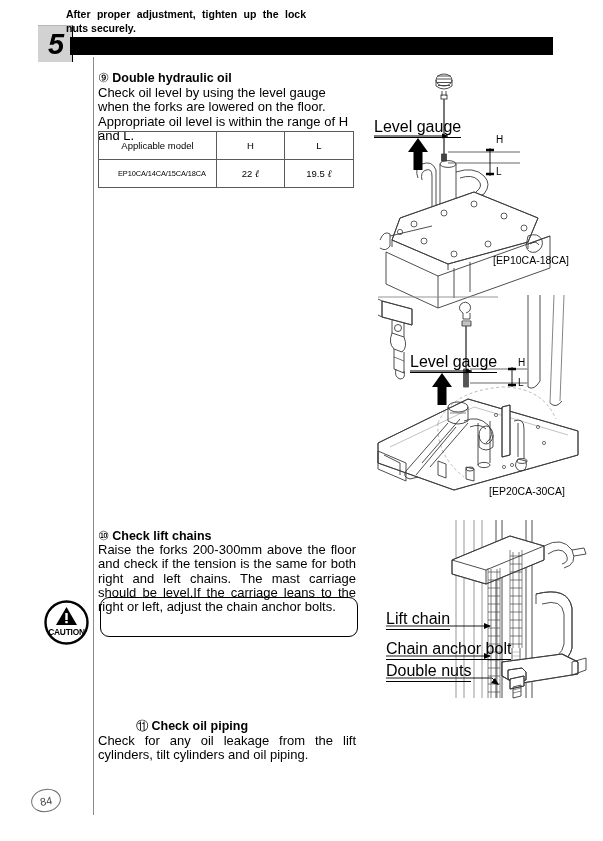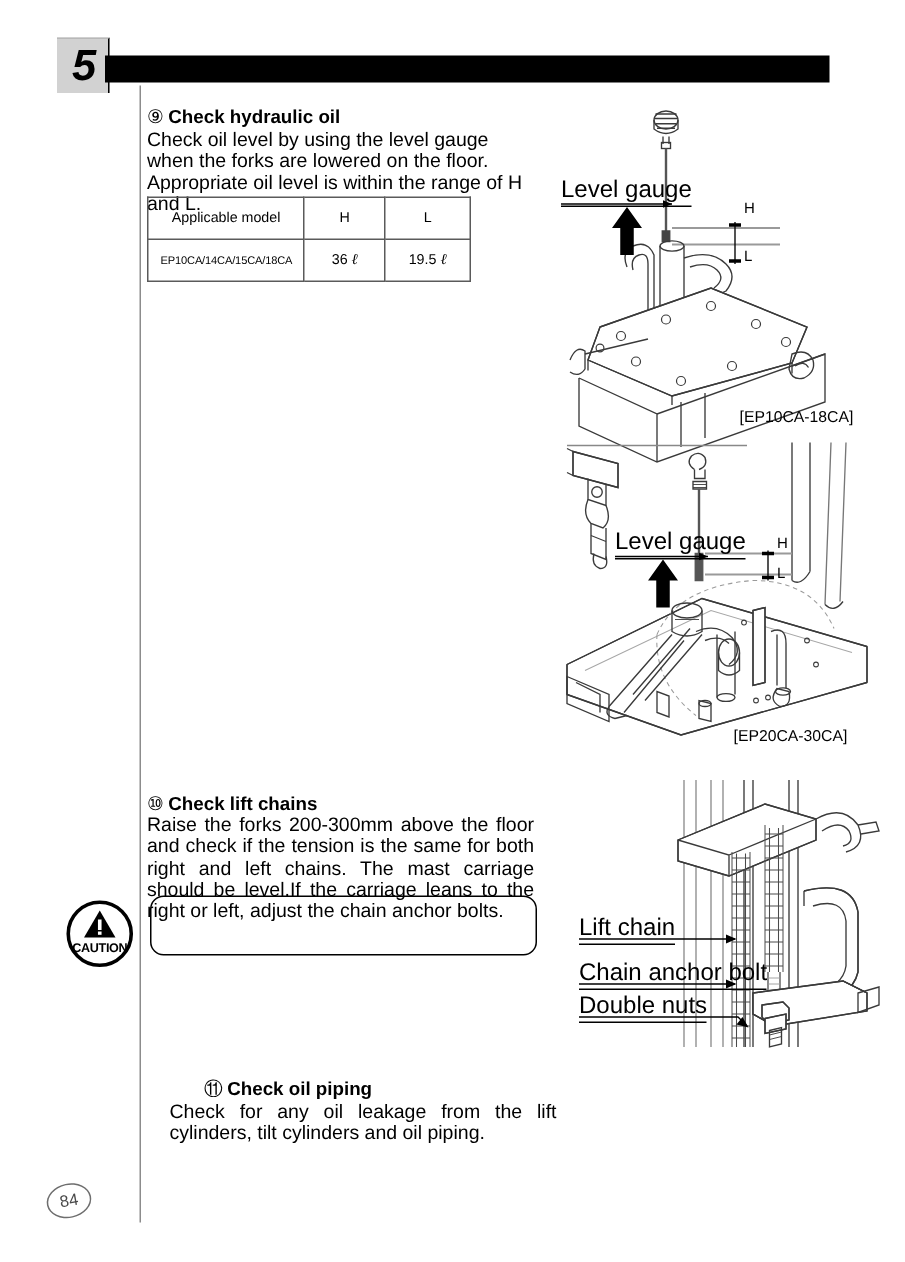--- a/index.html
+++ b/index.html
@@ -65,33 +65,33 @@
   .body-text {
     position: absolute;
     font-size: 13px;
     line-height: 14.3px;
   }
   .just { text-align: justify; text-align-last: left; }
 
   
   .spec-table {
     position: absolute; left: 98px; top: 131px;
-    width: 216px;
+    width: 256px;
     border-collapse: collapse;
     font-size: 9.5px;
   }
   .spec-table td, .spec-table th {
     border: 1px solid #5a5a5a;
     text-align: center;
     font-weight: normal;
     padding: 0;
     height: 27px;
     vertical-align: middle;
   }
-  .spec-table .c-model { width: 100px; text-align: left; padding-left: 8px; }
+  .spec-table .c-model { width: 100px; text-align: left; padding-left: 19px; }
   .spec-table .c-model.ctr { text-align: center; padding-left: 0; }
   .spec-table .c-h { width: 78px; }
   .spec-table .c-l { width: 78px; }
   .spec-table thead td { font-size: 9.5px; }
   .tiny { font-size: 7.4px; letter-spacing: -0.1px; text-align: center; padding-left:0; }
   .lit { font-style: italic; font-family: "Liberation Serif", serif; font-size: 10px; }
 
   
   .caution-wrap { position: absolute; left: 44px; top: 597px; }
   .caution-badge {
@@ -154,37 +154,37 @@
 <div class="page">
 
   <div class="chapter-box">
     <div class="chapter-num">5</div>
   </div>
   <div class="header-bar"></div>
 
   <div class="v-rule"></div>
 
   <div class="sec-head" style="left:98px; top:70px;">
-    <span class="circ">⑨</span><span>Check hydraulic oil</span>
+    <span class="circ">⑨</span><span>Double hydraulic oil</span>
   </div>
   <div class="body-text" style="left:98px; top:86px; width:258px; white-space:pre-line;">Check oil level by using the level gauge when the forks are lowered on the floor.
 Appropriate oil level is within the range of H and L.</div>
 
   <table class="spec-table">
     <thead>
       <tr>
         <td class="c-model ctr">Applicable model</td>
         <td class="c-h">H</td>
         <td class="c-l">L</td>
       </tr>
     </thead>
     <tbody>
       <tr>
         <td class="c-model tiny">EP10CA/14CA/15CA/18CA</td>
-        <td class="c-h"><span>36</span> <span class="lit">ℓ</span></td>
+        <td class="c-h"><span>22</span> <span class="lit">ℓ</span></td>
         <td class="c-l"><span>19.5</span> <span class="lit">ℓ</span></td>
       </tr>
     </tbody>
   </table>
 
   <div class="fig" style="left:378px; top:68px; width:200px; height:210px;">
     <svg width="200" height="210" viewBox="0 0 200 210" fill="none" stroke="#3a3a3a" stroke-width="0.9">
 
       <g stroke="#3a3a3a">
         <ellipse cx="66" cy="12" rx="8" ry="6"></ellipse>
@@ -245,21 +245,21 @@
       <path d="M12 0 L22 14 L16.5 14 L16.5 32 L7.5 32 L7.5 14 L2 14 Z" fill="#000"></path>
     </svg>
 
     <svg style="position:absolute; left:106px; top:66px;" width="40" height="50">
       <path d="M6 14 L6 42" stroke="#000" stroke-width="0.9"></path>
       <path d="M2 16 L10 16 M2 40 L10 40" stroke="#000" stroke-width="2.4"></path>
     </svg>
     <div style="position:absolute; left:118px; top:66px; font-size:10px;">H</div>
     <div style="position:absolute; left:118px; top:98px; font-size:10px;">L</div>
   </div>
-  <div class="fig-caption" style="left:493px; top:272px;">[EP10CA-18CA]</div>
+  <div class="fig-caption" style="left:493px; top:254px;">[EP10CA-18CA]</div>
 
   <div class="fig" style="left:378px; top:295px; width:200px; height:195px;">
     <svg width="200" height="195" viewBox="0 0 200 195" fill="none" stroke="#3a3a3a" stroke-width="0.9">
 
       <path d="M4 6 L34 14 L34 30 L4 22 Z" fill="#fff"></path>
       <path d="M4 6 L34 14 L34 30 L4 22 Z"></path>
       <path d="M14 24 L14 38 L26 42 L26 28"></path>
       <circle cx="20" cy="33" r="3.5"></circle>
       <path d="M14 38 Q10 48 16 54 L24 57 Q30 52 26 42"></path>
       <path d="M16 54 L16 74 L26 78 L26 57"></path>
@@ -360,20 +360,21 @@
   <div class="caution-wrap">
     <svg class="caution-badge" viewBox="0 0 45 45">
       <circle cx="22.5" cy="22.5" r="21" fill="#fff" stroke="#000" stroke-width="2.4"></circle>
       <path d="M22.5 7 L33 25 L12 25 Z" fill="#000"></path>
       <rect x="21.3" y="13" width="2.4" height="7" fill="#fff"></rect>
       <rect x="21.3" y="21" width="2.4" height="2.2" fill="#fff"></rect>
       <text x="22.5" y="34.5" text-anchor="middle" font-family="Liberation Sans, sans-serif" font-size="8.4" font-weight="bold" fill="#000" letter-spacing="-0.2">CAUTION</text>
     </svg>
     <div class="caution-box"></div>
   </div>
+  <div class="caution-text">After proper adjustment, tighten up the lock nuts securely.</div>
 
   <div class="fig" style="left:452px; top:520px; width:150px; height:178px;">
     <svg width="150" height="178" viewBox="0 0 150 178" fill="none" stroke="#3a3a3a" stroke-width="0.9">
 
       <path d="M4 0 L4 178 M12 0 L12 178" stroke="#8d8d8d"></path>
       <path d="M22 0 L22 178 M30 0 L30 178" stroke="#8d8d8d"></path>
       <path d="M44 0 L44 178 M50 0 L50 178"></path>
       <path d="M74 0 L74 178 M80 0 L80 178"></path>
 
       <path d="M0 40 L58 16 L92 26 L92 40 L34 64 L0 54 Z" fill="#fff"></path>
@@ -439,20 +440,20 @@
 
   <div class="callout" style="left:386px; top:662px;">Double nuts</div>
   <svg style="position:absolute; left:386px; top:674px;" width="118" height="14">
     <path d="M0 4 L106 4 L112 10" stroke="#000" stroke-width="0.9" fill="none"></path>
     <path d="M113 11 L105 9 L109 4 Z" fill="#000"></path>
   </svg>
 
   <div class="sec-head" style="left:98px; top:718px;margin-left:38px;">
     <span class="circ">⑪</span><span>Check oil piping</span>
   </div>
-  <div class="body-text just" style="left:98px; top:734px; width:258px;margin-left:15px;">Check for any oil leakage from the lift cylinders, tilt cylinders and oil piping.</div>
+  <div class="body-text just" style="left:98px; top:734px; width:258px;">Check for any oil leakage from the lift cylinders, tilt cylinders and oil piping.</div>
 
   <div class="page-no">
     <div class="oval"></div>
     <div class="num">84</div>
   </div>
 
 </div>
 
 </body></html>

